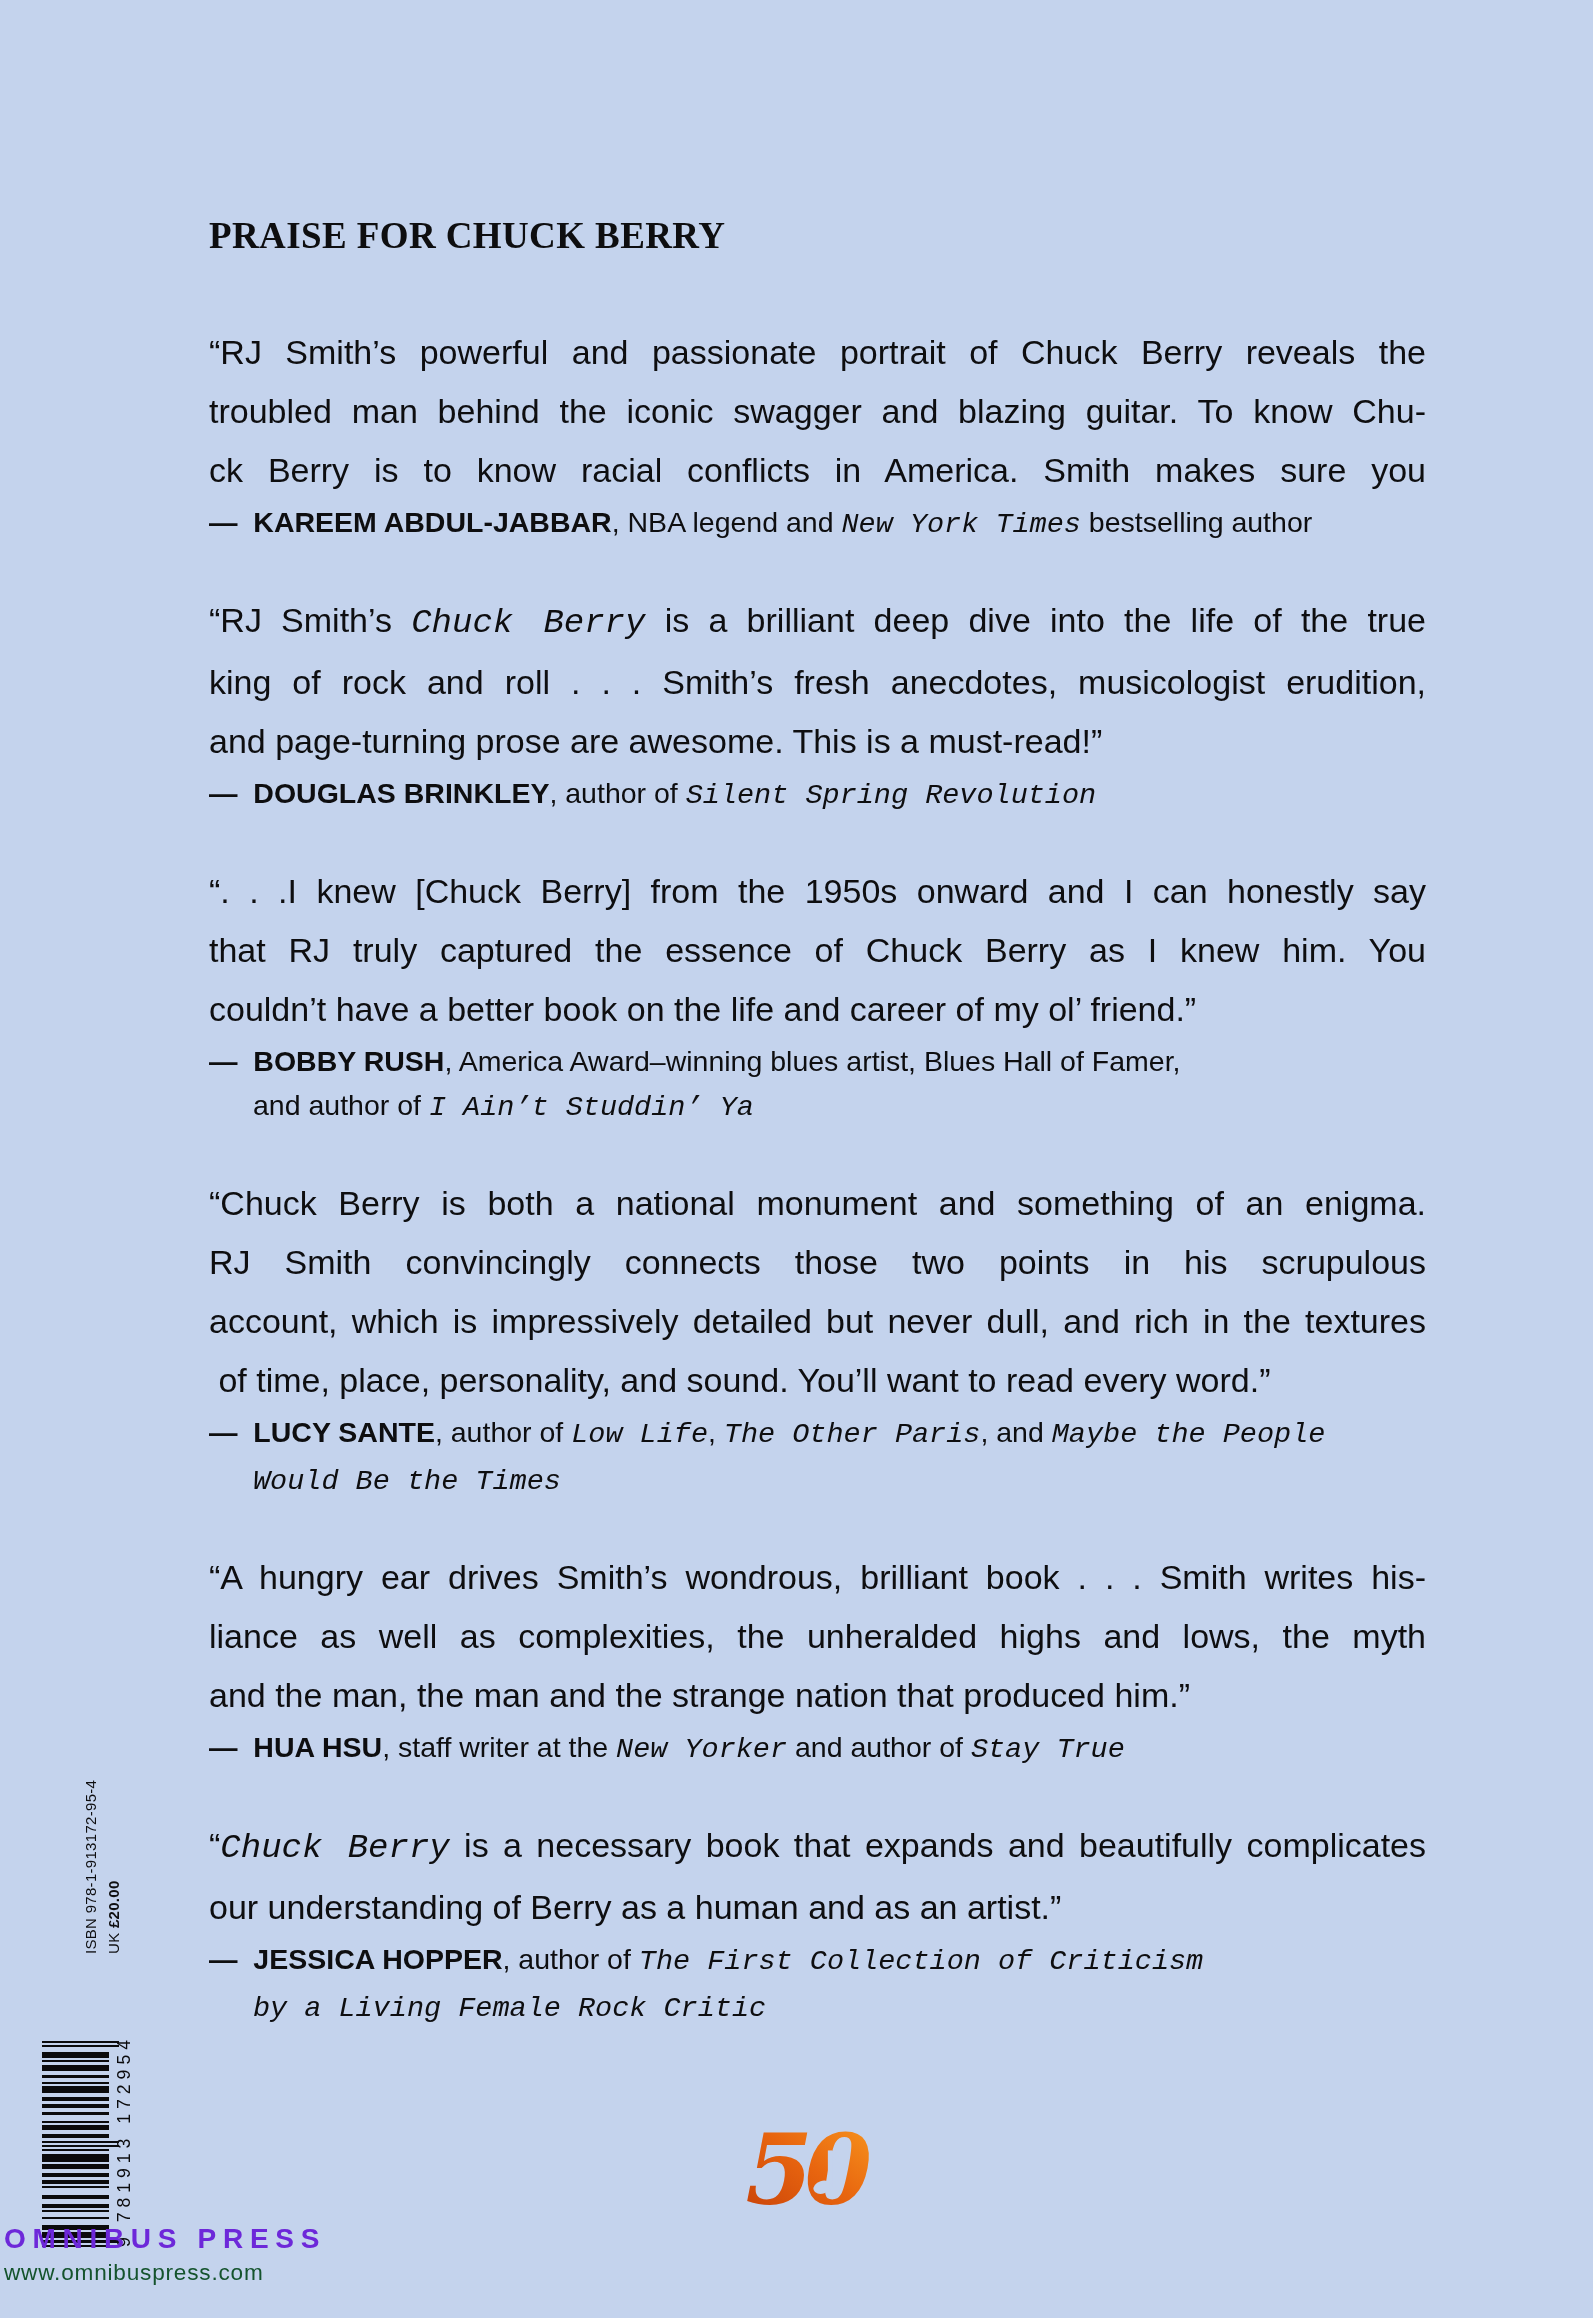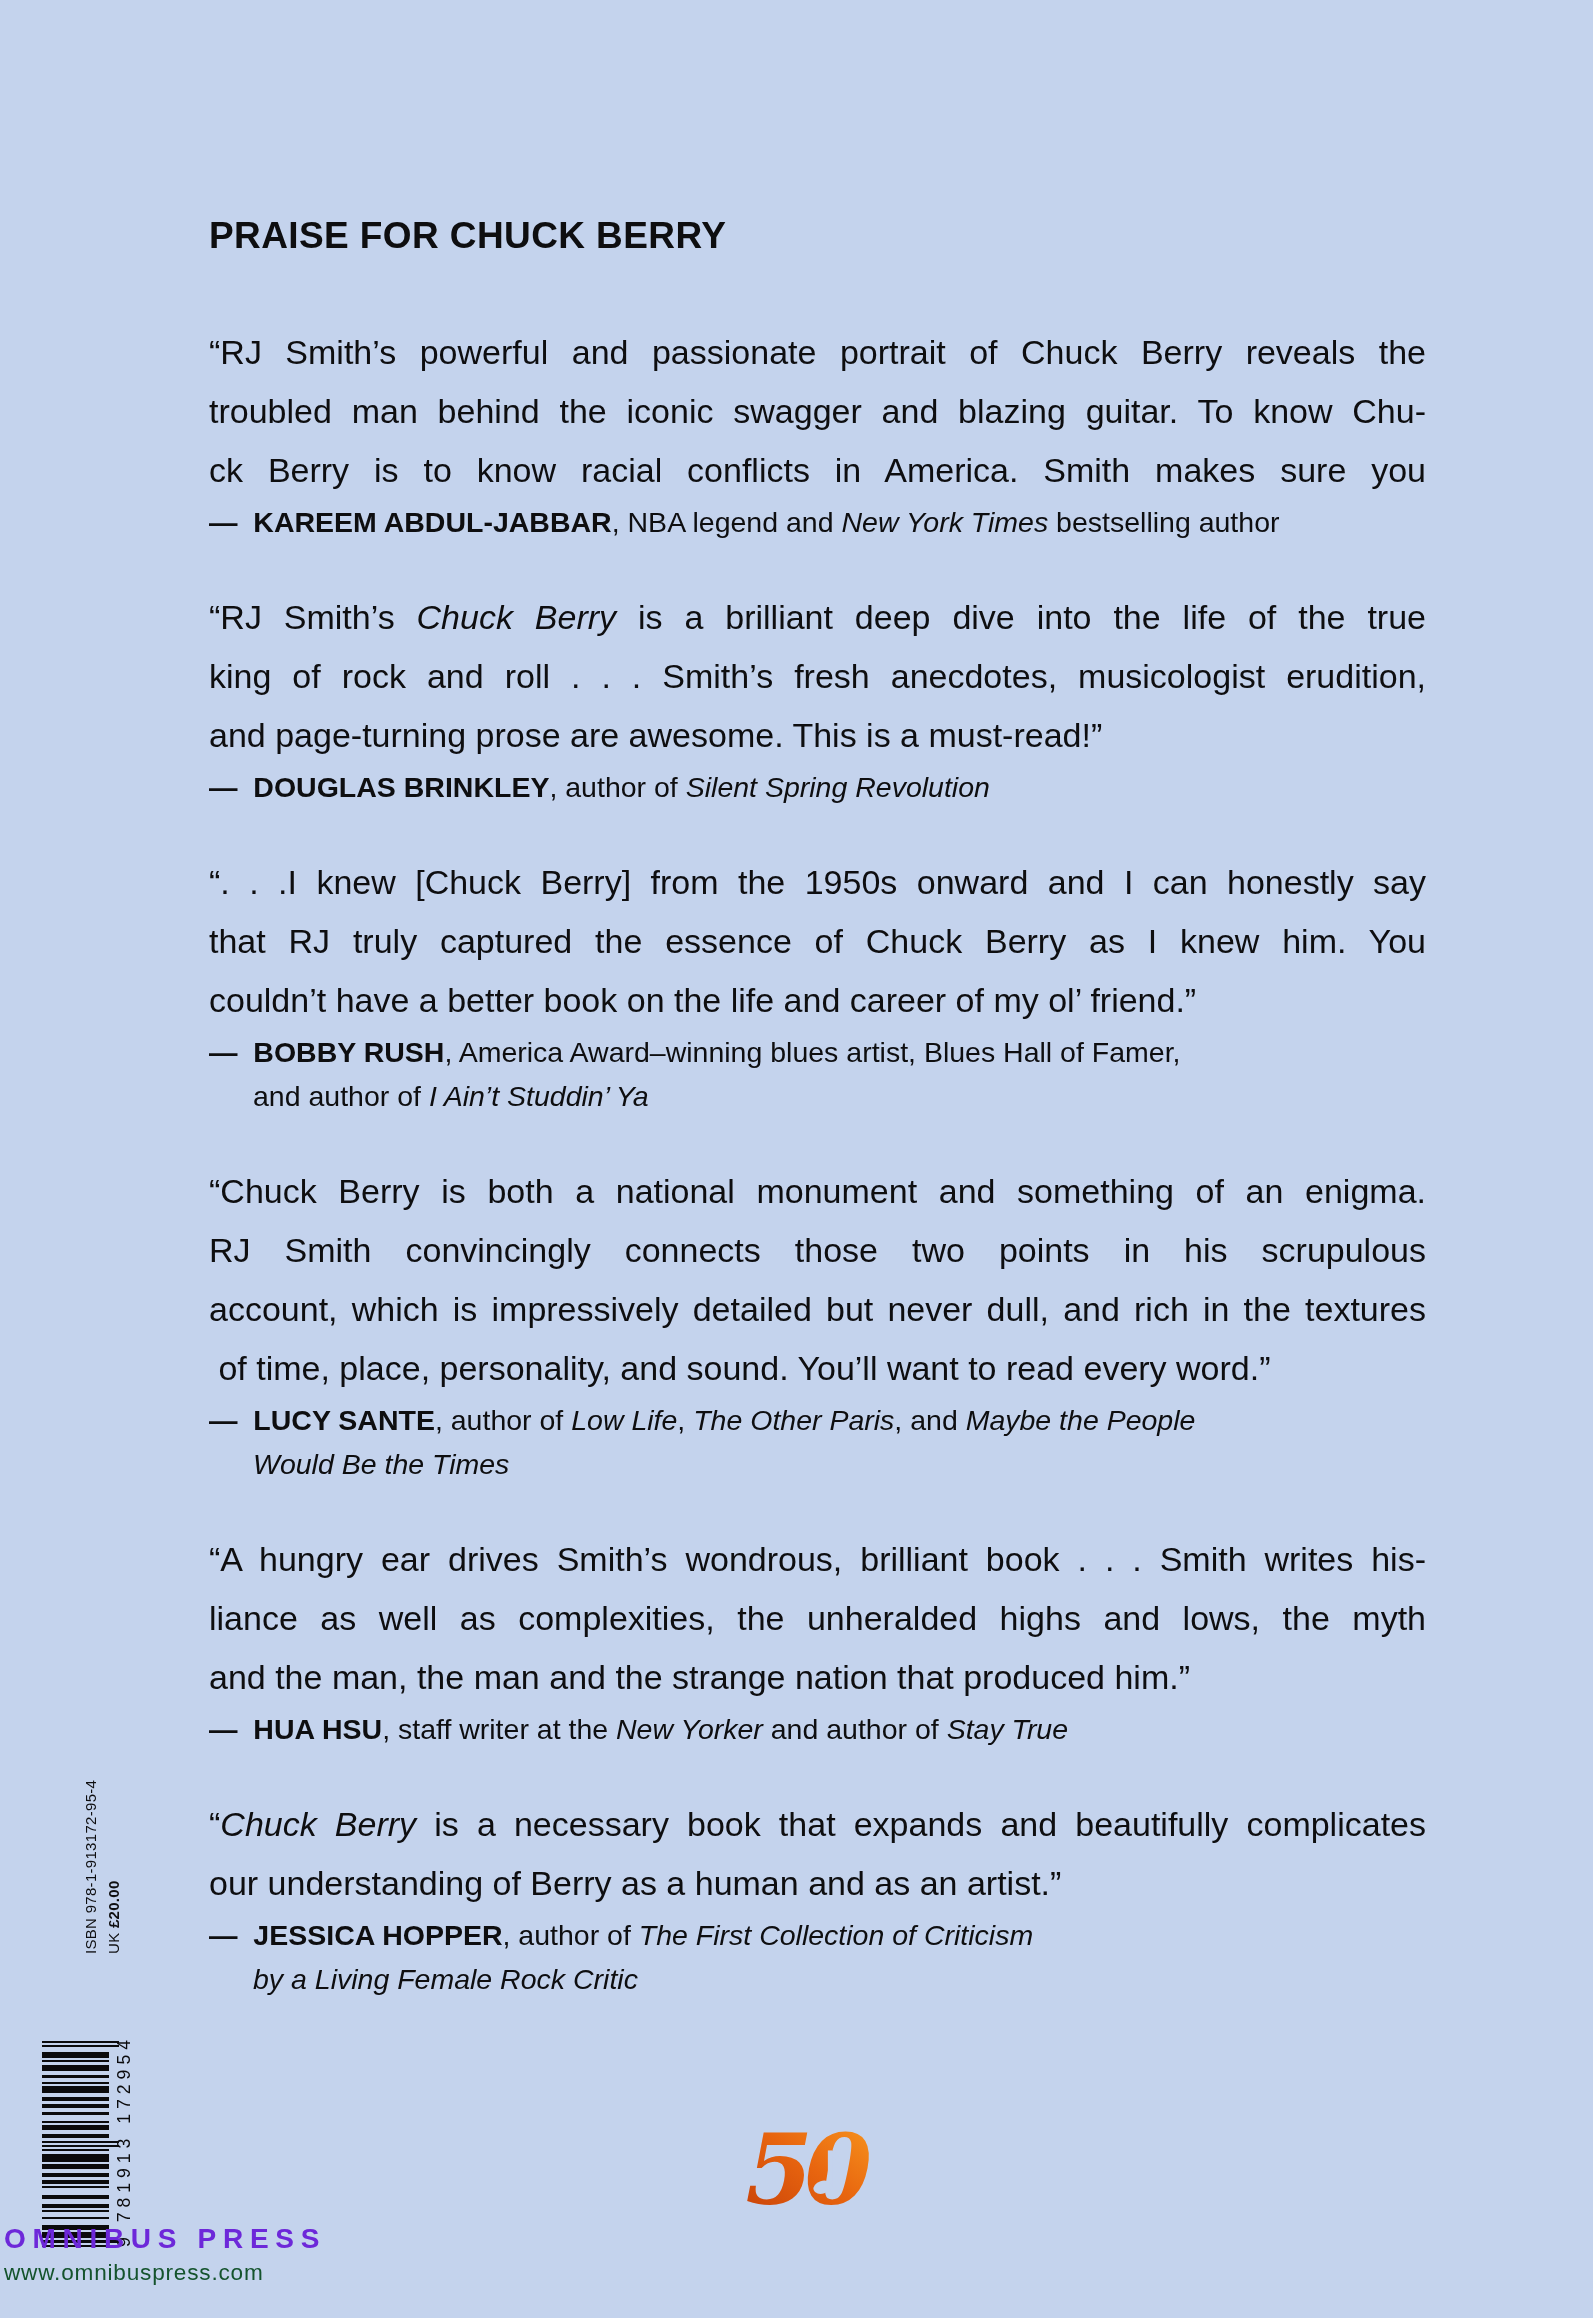--- a/index.html
+++ b/index.html
@@ -14,36 +14,36 @@
   .page { position:absolute; inset:0; }
 
   
   .content {
     position:absolute; left:209px; top:0;
     width:1217px; padding-top:216px;
   }
   h1.cover-title {
     margin:0 0 67px 0;
     font-size:37px; line-height:40px;
-    font-weight:bold; letter-spacing:0.4px;
+    font-weight:bold; letter-spacing:0.4px;font-family:Liberation Serif, serif;
   }
   .quote-block { margin:0; }
   .qline {
     font-size:34px; line-height:59px;
     text-align:justify; text-align-last:justify;
     white-space:normal;
   }
   .qline.last { text-align-last:left; }
   .attr {
     font-size:28.5px; line-height:44px;
     margin:0 0 44px 0;
   }
   .aline.indent { padding-left:44px; }
   .seg-b { font-weight:bold; }
-  .seg-i { font-style:italic; }
+  .seg-i { font-style:italic;font-family:Liberation Mono, monospace; }
 
   
   .isbn-rotated {
     position:absolute; left:80px; top:1954px;
     width:285px;
     transform:rotate(-90deg); transform-origin:0 0;
     font-size:15px; line-height:22.6px;
     letter-spacing:0.3px;
   }
   .price-line b { font-weight:bold; }

